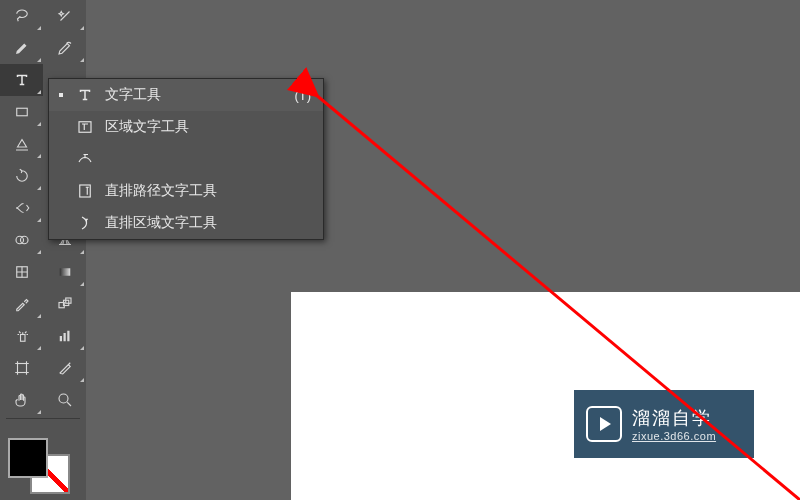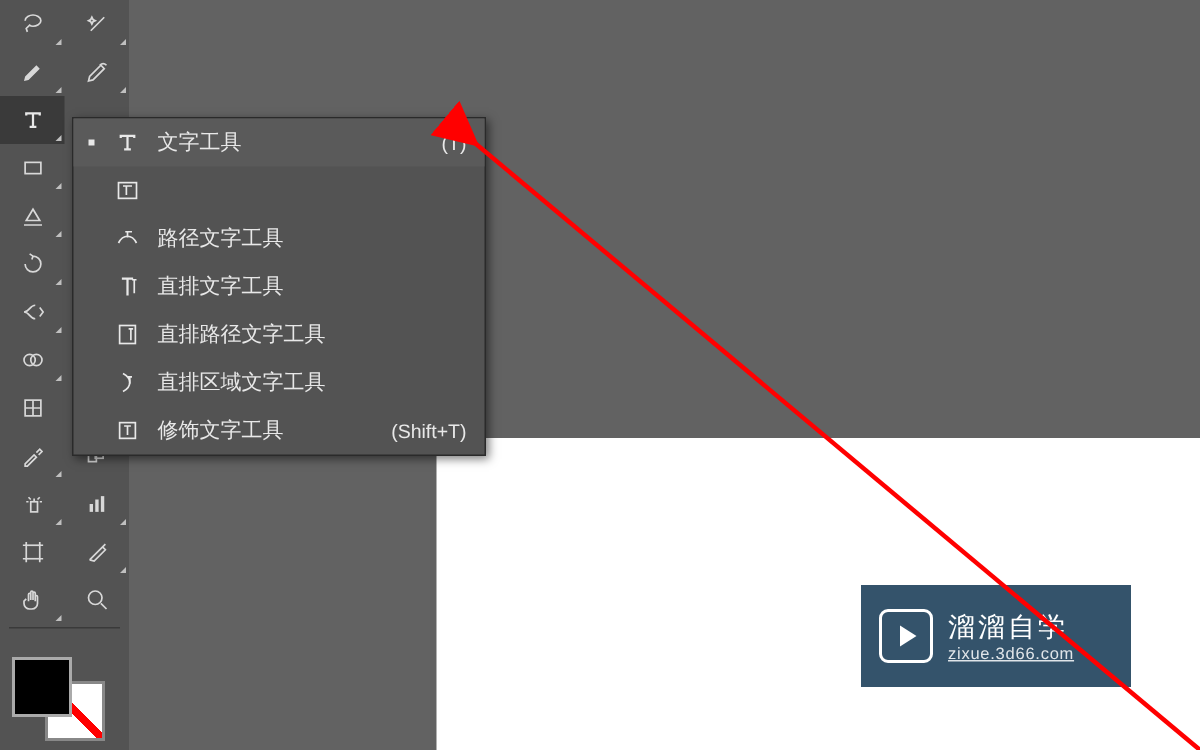--- a/index.html
+++ b/index.html
@@ -382,71 +382,50 @@
     <span class="flyout-shortcut">(T)</span>
   </div>
   <div class="flyout-item">
     <span class="flyout-bullet"></span>
     <span class="flyout-icon">
       <svg viewBox="0 0 24 24" fill="none" stroke="#e8e8e8" stroke-width="1.5">
           <rect x="4" y="5" width="16" height="14"></rect>
           <path d="M8 8h8M11 8v8" stroke="#e8e8e8"></path>
         </svg>
     </span>
+    <span class="flyout-label">区域文字工具</span>
   </div>
   <div class="flyout-item">
     <span class="flyout-bullet"></span>
     <span class="flyout-icon">
       <svg viewBox="0 0 24 24" fill="none" stroke="#e8e8e8" stroke-width="1.5">
           <path d="M4 16c4-8 12-8 16 0"></path>
           <path d="M10 6h6M12 6v5"></path>
         </svg>
     </span>
-    <span class="flyout-label">路径文字工具</span>
-  </div>
-  <div class="flyout-item">
-    <span class="flyout-bullet"></span>
-    <span class="flyout-icon">
-      <svg viewBox="0 0 24 24" fill="#e8e8e8">
-          <path d="M7 4h10v2h-4v14h-2V6H7V4z" transform="rotate(0 12 12)"></path>
-          <path d="M18 6v12M16 6h4" stroke="#e8e8e8" fill="none" stroke-width="1.5"></path>
-        </svg>
-    </span>
-    <span class="flyout-label">直排文字工具</span>
   </div>
   <div class="flyout-item">
     <span class="flyout-bullet"></span>
     <span class="flyout-icon">
       <svg viewBox="0 0 24 24" fill="none" stroke="#e8e8e8" stroke-width="1.5">
           <rect x="5" y="4" width="14" height="16"></rect>
           <path d="M15 7v10M13 7h4"></path>
         </svg>
     </span>
     <span class="flyout-label">直排路径文字工具</span>
   </div>
   <div class="flyout-item">
     <span class="flyout-bullet"></span>
     <span class="flyout-icon">
       <svg viewBox="0 0 24 24" fill="none" stroke="#e8e8e8" stroke-width="1.5">
           <path d="M8 4c8 4 8 12 0 16"></path>
           <path d="M14 7v6M12 7h4"></path>
         </svg>
     </span>
     <span class="flyout-label">直排区域文字工具</span>
-  </div>
-  <div class="flyout-item">
-    <span class="flyout-bullet"></span>
-    <span class="flyout-icon">
-      <svg viewBox="0 0 24 24" fill="none" stroke="#e8e8e8" stroke-width="1.5">
-          <rect x="5" y="5" width="14" height="14"></rect>
-          <path d="M9 8h6M12 8v8"></path>
-        </svg>
-    </span>
-    <span class="flyout-label">修饰文字工具</span>
-    <span class="flyout-shortcut">(Shift+T)</span>
   </div>
 </div>
 
 <svg class="arrow-line" style="left:0;top:0;width:800px;height:500px">
   <defs>
     <marker id="ah" markerWidth="10" markerHeight="10" refX="2" refY="5" orient="auto">
       <path d="M10 0L0 5L10 10z" fill="#ff0000"></path>
     </marker>
   </defs>
   <line x1="800" y1="500" x2="315" y2="94" stroke="#ff0000" stroke-width="3" marker-end="url(#ah)"></line>

